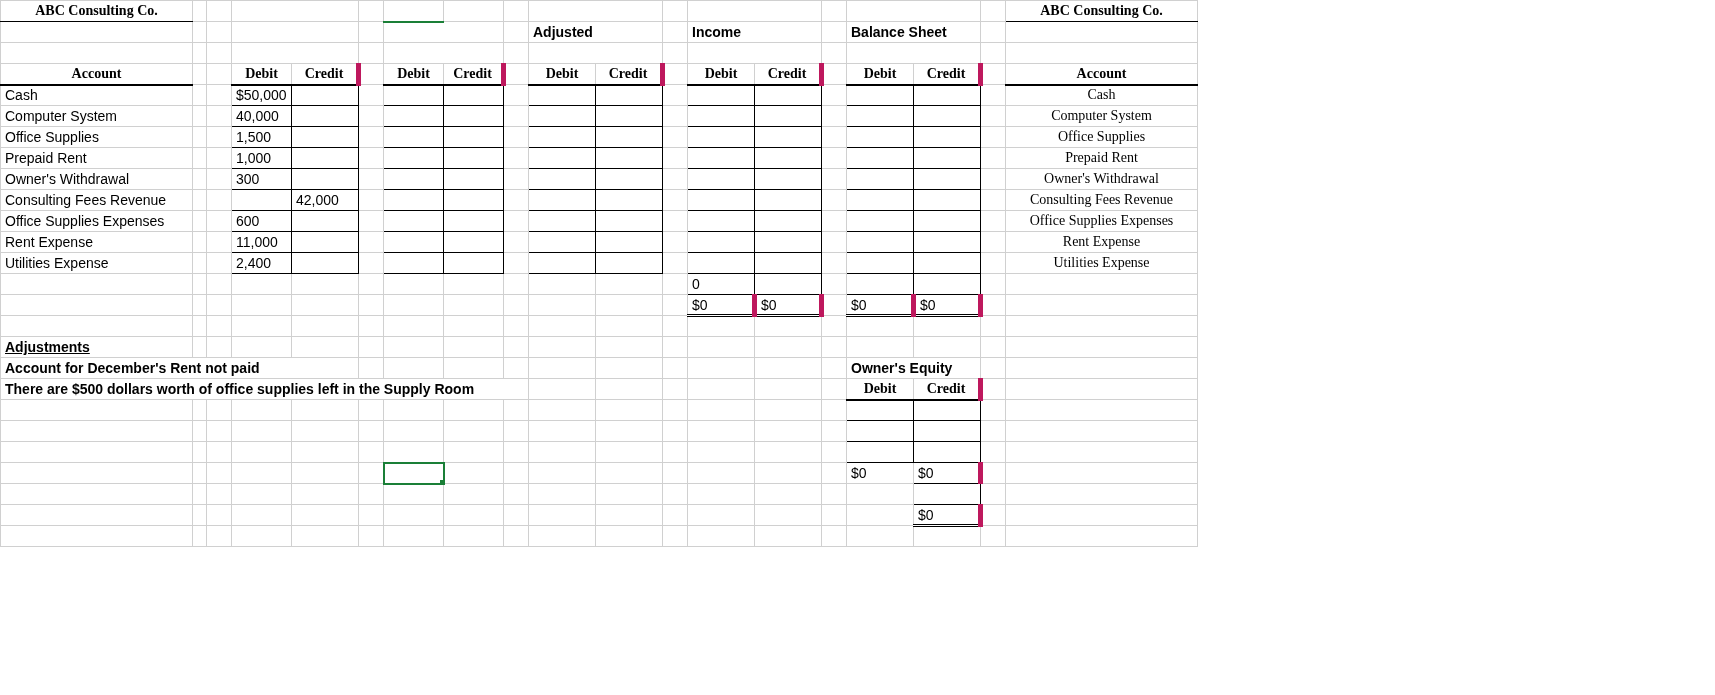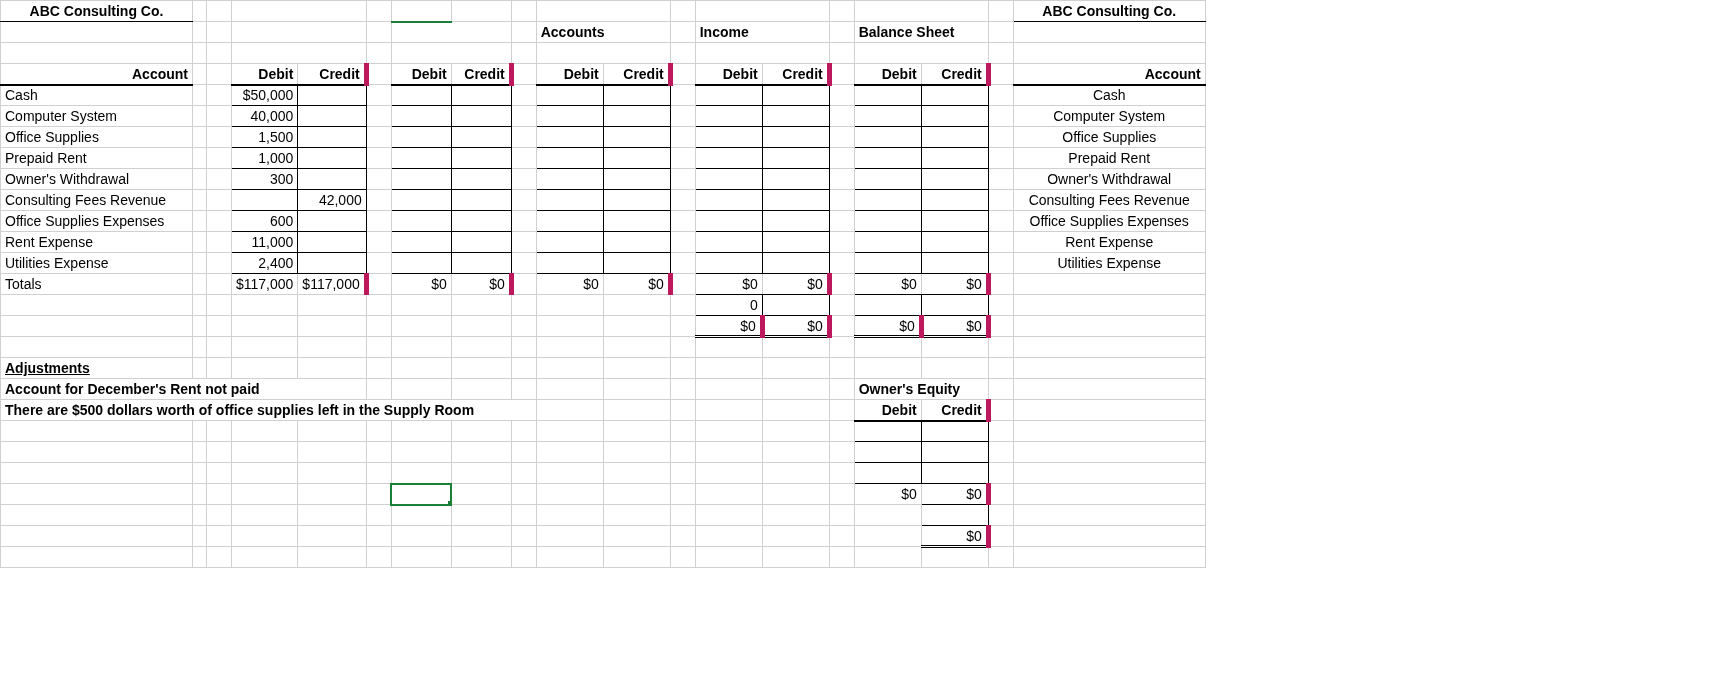--- a/index.html
+++ b/index.html
@@ -25,25 +25,25 @@
     vertical-align: middle;
   }
   
   .cA { width: 192px; }
   .cSp { width: 14px; }
   .cNs { width: 25px; }
   .cV { width: 60px; }
   .cV2 { width: 67px; }
   
   .bold { font-weight: bold; }
-  .center { text-align: center; }
-  .right { text-align: right; }
+  .center { text-align: center; font-family: Liberation Serif, serif; }
+  .right { text-align: left; }
   .underline { text-decoration: underline; }
   
-  .bb-thick { border-bottom: 2px solid #000; text-align: right; }
+  .bb-thick { border-bottom: 2px solid #000; }
   .bb-thin  { border-bottom: 1px solid #000; }
   .bl-thin  { border-left:   1px solid #000; }
   .br-thin  { border-right:  5px solid #be185d; }
   .box   { border: 1px solid #000; }
   
   .active {
     outline: 2px solid #1a7f37;
     outline-offset: -1px;
     position: relative;
   }
@@ -112,21 +112,21 @@
 </tr>
 
 <tr>
   <td></td>
         <td></td>
         <td></td>
   <td colspan="2"></td>
         <td></td>
   <td colspan="2"></td>
         <td></td>
-  <td colspan="2" class="bold">Accounts</td>
+  <td colspan="2" class="bold">Adjusted</td>
         <td></td>
   <td colspan="2" class="bold">Income</td>
         <td></td>
   <td colspan="2" class="bold">Balance Sheet</td>
         <td></td>
   <td></td>
 </tr>
 
 
 <tr>
@@ -351,41 +351,20 @@
         <td></td>
         <td class="box bb-thin"></td>
         <td class="box bb-thin"></td>
         <td></td>
         <td class="box bb-thin"></td>
         <td class="box bb-thin"></td>
         <td></td>
         <td class="center">Utilities Expense</td>
       </tr>
 
-<tr>
-  <td>Totals</td>
-        <td></td>
-        <td></td>
-  <td class="right bl-thin">$117,000</td>
-  <td class="right br-thin">$117,000</td>
-        <td></td>
-  <td class="right bl-thin">$0</td>
-  <td class="right br-thin">$0</td>
-        <td></td>
-  <td class="right bl-thin">$0</td>
-  <td class="right br-thin">$0</td>
-        <td></td>
-  <td class="right bl-thin bb-thin">$0</td>
-  <td class="right br-thin bb-thin">$0</td>
-        <td></td>
-  <td class="right bl-thin bb-thin">$0</td>
-  <td class="right br-thin bb-thin">$0</td>
-        <td></td>
-  <td></td>
-</tr>
 
 <tr>
   <td></td>
         <td></td>
         <td></td>
         <td></td>
         <td></td>
         <td></td>
         <td></td>
         <td></td>

